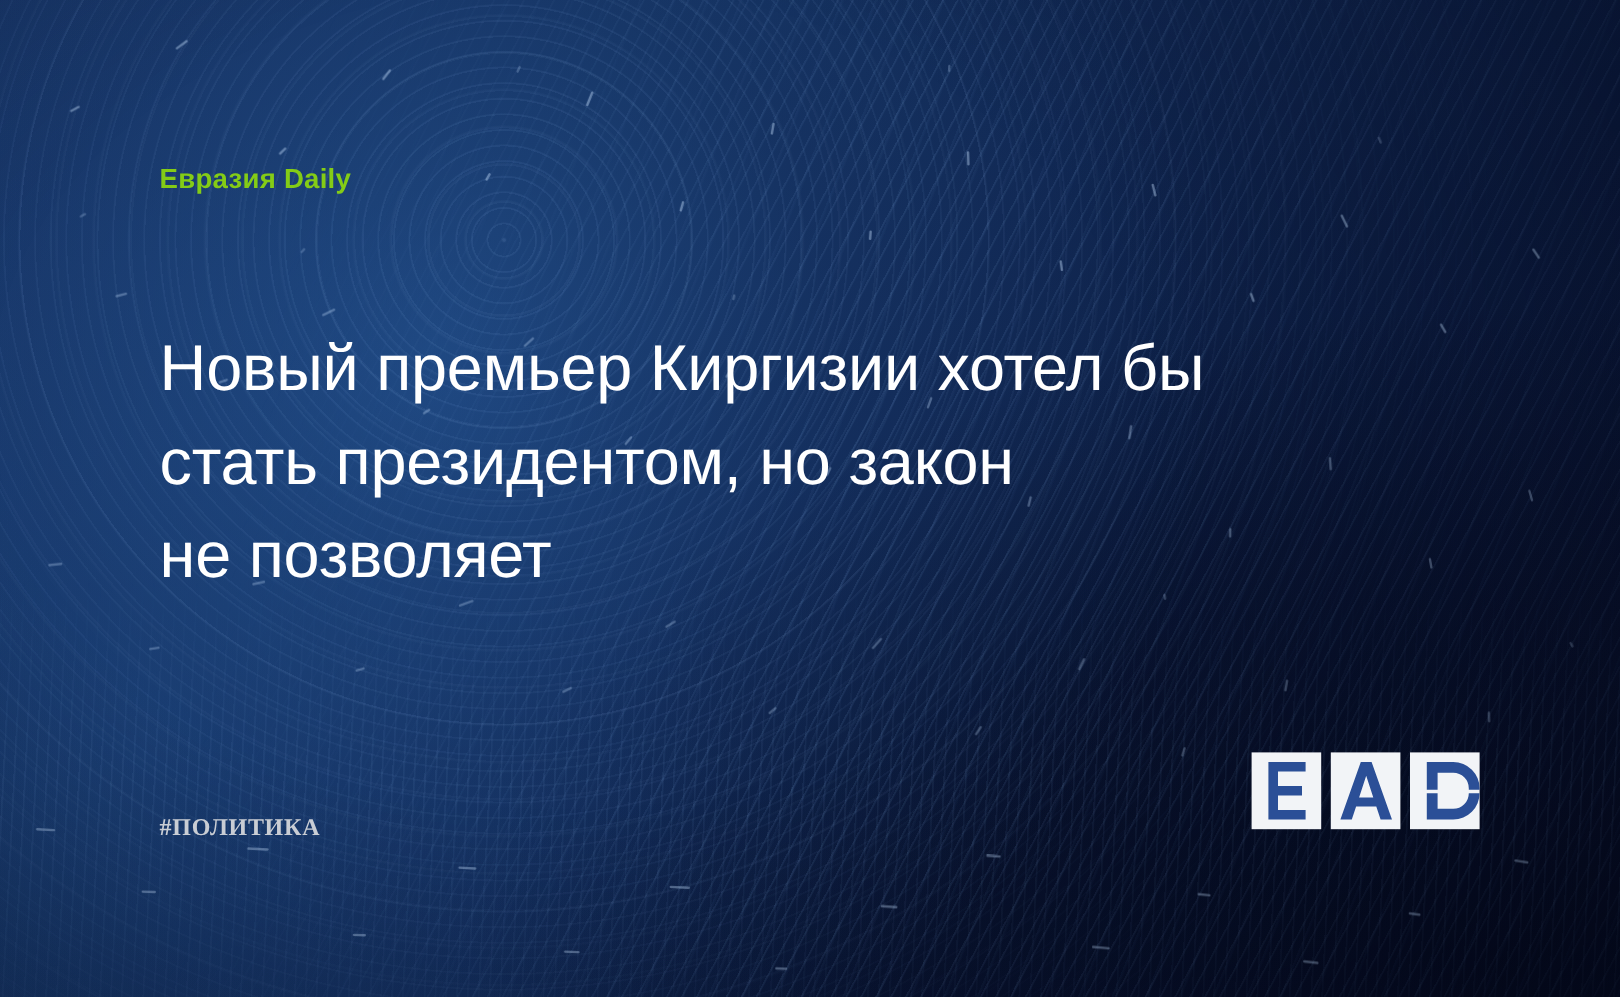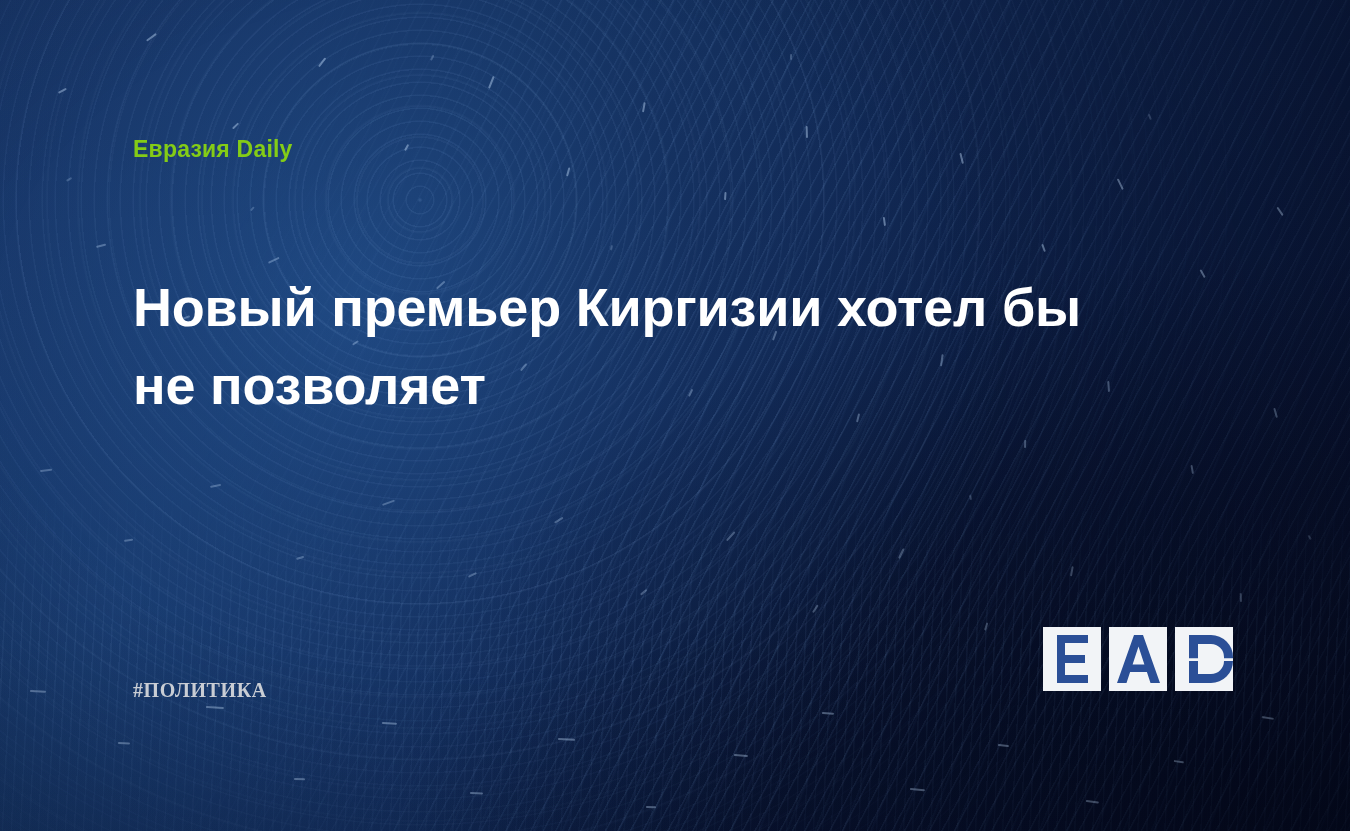--- a/index.html
+++ b/index.html
@@ -84,21 +84,21 @@
     white-space: nowrap;
   }
 
   .headline {
     position: absolute;
     left: 133px;
     top: 268px;
     width: 1000px;
     font-size: 54px;
     line-height: 78px;
-    font-weight: bold;
+    font-weight: normal;
     color: #ffffff;
     letter-spacing: -0.2px;
   }
   .headline .ln { display: block; white-space: nowrap; }
 
   .tag {
     position: absolute;
     left: 133px;
     top: 679px;
     font-size: 20px;
@@ -218,20 +218,21 @@
       </g>
     </g>
   </svg>
 
   <div class="bg-layer bg-vignette"></div>
 
   <div class="site-name">Евразия Daily</div>
 
   <div class="headline">
     <span class="ln">Новый премьер Киргизии хотел бы</span>
+    <span class="ln">стать президентом, но закон</span>
     <span class="ln">не позволяет</span>
   </div>
 
   <div class="tag">#ПОЛИТИКА</div>
 
   <div class="logo">
 
     <div class="logo-tile">
       <svg width="58" height="64" viewBox="0 0 58 64" aria-hidden="true">
         <path fill="#2b4f97" d="M14 8 h31 v8 H22 v12 h20 v8 H22 v12 h23 v8 H14 Z"></path>

